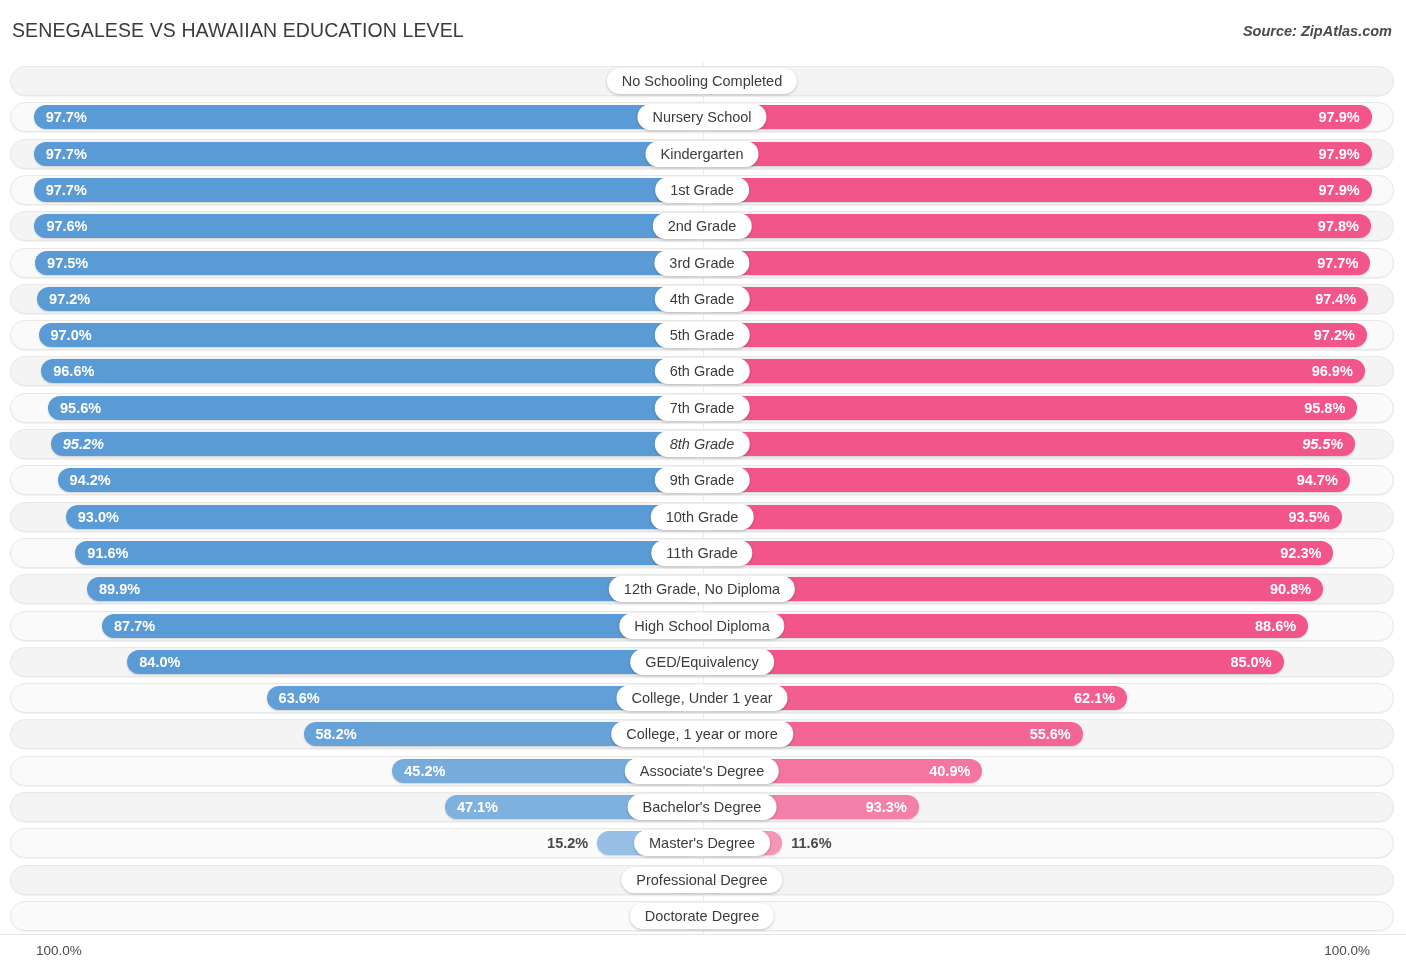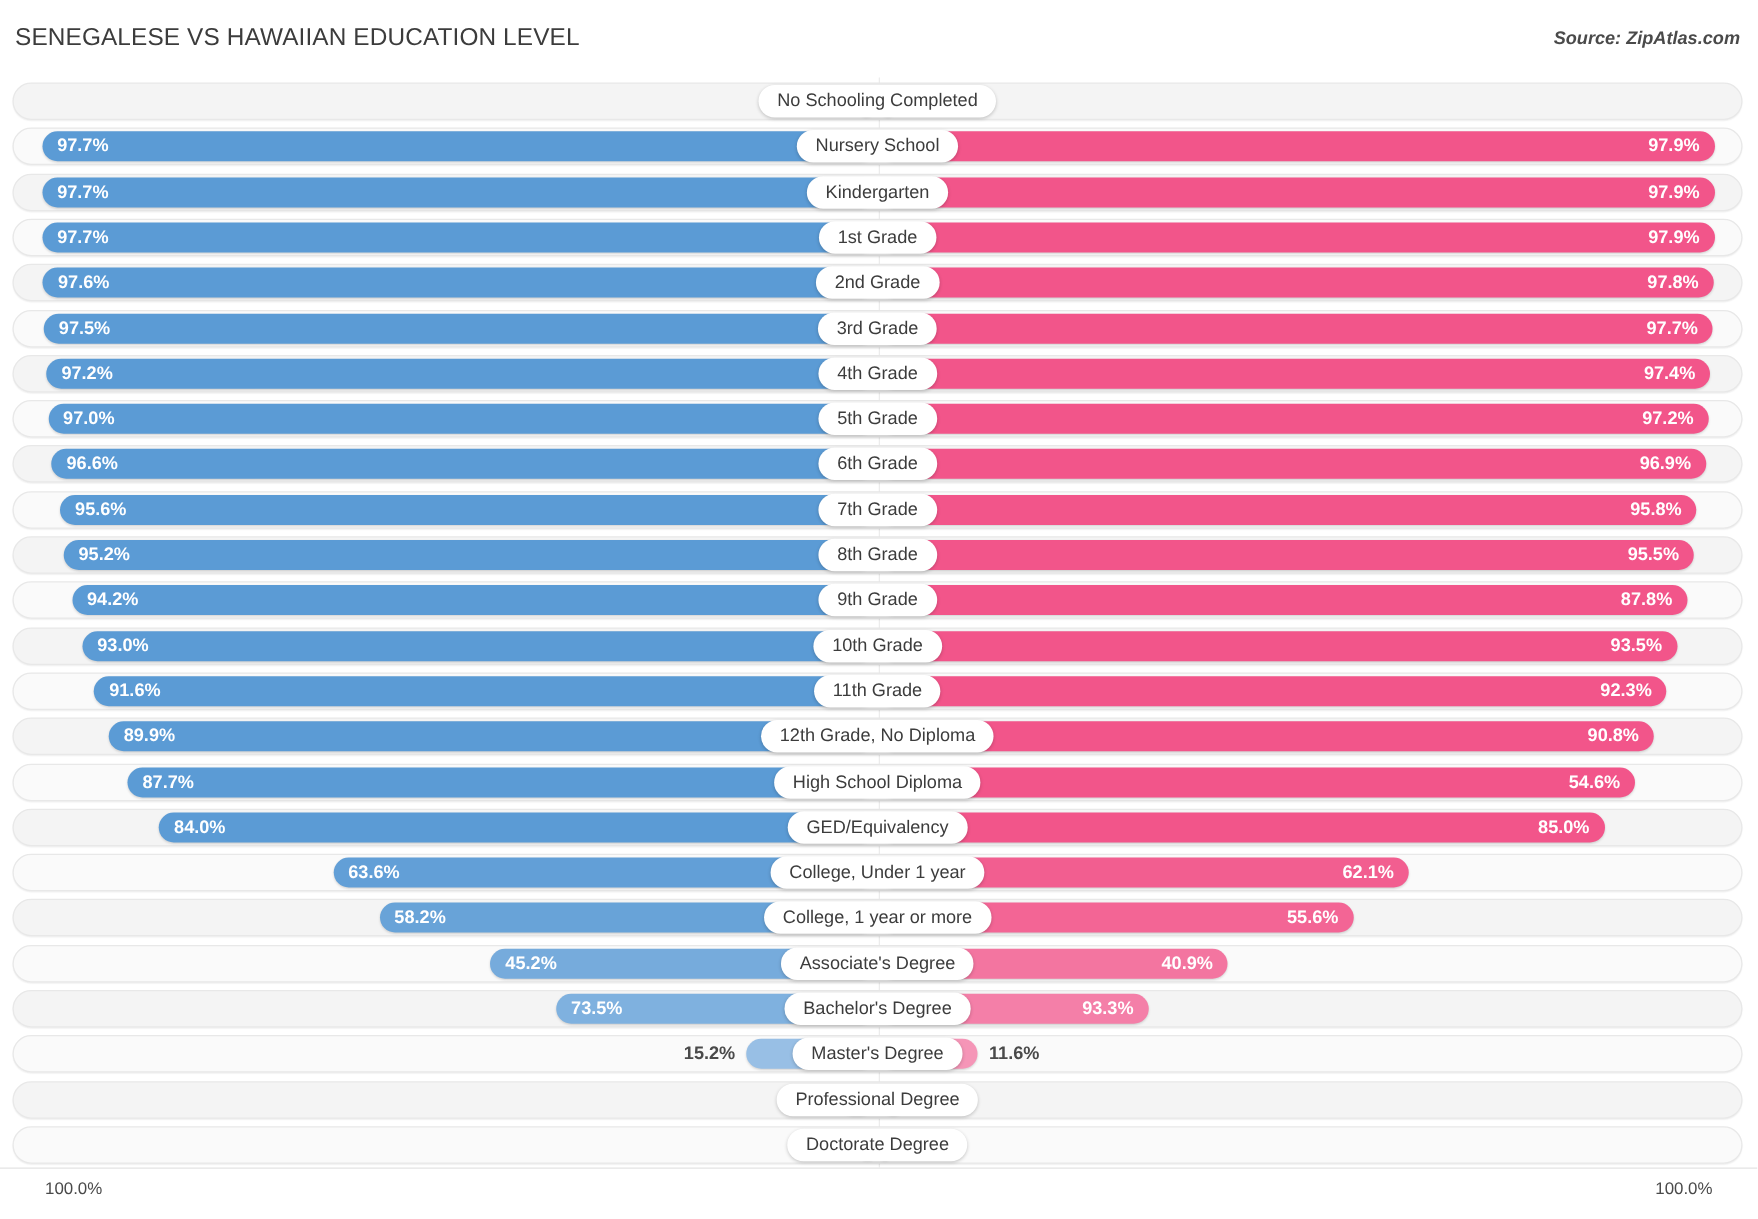--- a/index.html
+++ b/index.html
@@ -268,34 +268,34 @@
       <div class="pill">6th Grade</div>
     </div>
     <div class="row alt" style="top: 330.7px;">
       <div class="track"></div>
       <div class="bar bar-left" style="width: 652.948px; background: rgb(91, 155, 213);"></div>
       <div class="bar bar-right" style="width: 654.314px; background: rgb(242, 85, 138);"></div>
       <div class="val val-left val-in" style="left: 50.052px;">95.6%</div>
       <div class="val val-right val-in" style="left: auto; right: 48.686px;">95.8%</div>
       <div class="pill">7th Grade</div>
     </div>
-    <div class="row" style="top: 367px;">
+    <div class="row" style="top: 367px; font-style: italic;">
       <div class="track"></div>
       <div class="bar bar-left" style="width: 650.216px; background: rgb(91, 155, 213);"></div>
       <div class="bar bar-right" style="width: 652.265px; background: rgb(242, 85, 138);"></div>
       <div class="val val-left val-in" style="left: 52.784px;">95.2%</div>
       <div class="val val-right val-in" style="left: auto; right: 50.735px;">95.5%</div>
       <div class="pill">8th Grade</div>
     </div>
     <div class="row alt" style="top: 403.3px;">
       <div class="track"></div>
       <div class="bar bar-left" style="width: 643.386px; background: rgb(91, 155, 213);"></div>
       <div class="bar bar-right" style="width: 646.801px; background: rgb(242, 85, 138);"></div>
       <div class="val val-left val-in" style="left: 59.614px;">94.2%</div>
-      <div class="val val-right val-in" style="left: auto; right: 56.199px;">87.8%</div>
+      <div class="val val-right val-in" style="left: auto; right: 56.199px;">94.7%</div>
       <div class="pill">9th Grade</div>
     </div>
     <div class="row" style="top: 439.6px;">
       <div class="track"></div>
       <div class="bar bar-left" style="width: 635.19px; background: rgb(91, 155, 213);"></div>
       <div class="bar bar-right" style="width: 638.605px; background: rgb(242, 85, 138);"></div>
       <div class="val val-left val-in" style="left: 67.81px;">93.0%</div>
       <div class="val val-right val-in" style="left: auto; right: 64.395px;">93.5%</div>
       <div class="pill">10th Grade</div>
     </div>
@@ -313,21 +313,21 @@
       <div class="bar bar-right" style="width: 620.164px; background: rgb(242, 85, 138);"></div>
       <div class="val val-left val-in" style="left: 88.983px;">89.9%</div>
       <div class="val val-right val-in" style="left: auto; right: 82.836px;">90.8%</div>
       <div class="pill">12th Grade, No Diploma</div>
     </div>
     <div class="row alt" style="top: 548.5px;">
       <div class="track"></div>
       <div class="bar bar-left" style="width: 598.991px; background: rgb(91, 155, 213);"></div>
       <div class="bar bar-right" style="width: 605.138px; background: rgb(242, 85, 138);"></div>
       <div class="val val-left val-in" style="left: 104.009px;">87.7%</div>
-      <div class="val val-right val-in" style="left: auto; right: 97.862px;">54.6%</div>
+      <div class="val val-right val-in" style="left: auto; right: 97.862px;">88.6%</div>
       <div class="pill">High School Diploma</div>
     </div>
     <div class="row" style="top: 584.8px;">
       <div class="track"></div>
       <div class="bar bar-left" style="width: 573.72px; background: rgb(91, 155, 213);"></div>
       <div class="bar bar-right" style="width: 580.55px; background: rgb(242, 85, 138);"></div>
       <div class="val val-left val-in" style="left: 129.28px;">84.0%</div>
       <div class="val val-right val-in" style="left: auto; right: 122.45px;">85.0%</div>
       <div class="pill">GED/Equivalency</div>
     </div>
@@ -352,21 +352,21 @@
       <div class="bar bar-left" style="width: 308.716px; background: rgb(118, 171, 220);"></div>
       <div class="bar bar-right" style="width: 279.347px; background: rgb(243, 117, 160);"></div>
       <div class="val val-left val-in" style="left: 394.284px;">45.2%</div>
       <div class="val val-right val-in" style="left: auto; right: 423.653px;">40.9%</div>
       <div class="pill">Associate's Degree</div>
     </div>
     <div class="row" style="top: 730px;">
       <div class="track"></div>
       <div class="bar bar-left" style="width: 256.125px; background: rgb(127, 177, 223);"></div>
       <div class="bar bar-right" style="width: 215.828px; background: rgb(244, 127, 168);"></div>
-      <div class="val val-left val-in" style="left: 446.875px;">73.5%</div>
+      <div class="val val-left val-in" style="left: 446.875px;">47.1%</div>
       <div class="val val-right val-in" style="left: auto; right: 487.172px;">93.3%</div>
       <div class="pill">Bachelor's Degree</div>
     </div>
     <div class="row alt" style="top: 766.3px;">
       <div class="track"></div>
       <div class="bar bar-left" style="width: 103.816px; background: rgb(152, 191, 229);"></div>
       <div class="bar bar-right" style="width: 79.228px; background: rgb(245, 149, 183);"></div>
       <div class="val val-left val-out" style="left: auto; right: 805.816px;">15.2%</div>
       <div class="val val-right val-out" style="left: 781.228px;">11.6%</div>
       <div class="pill">Master's Degree</div>

